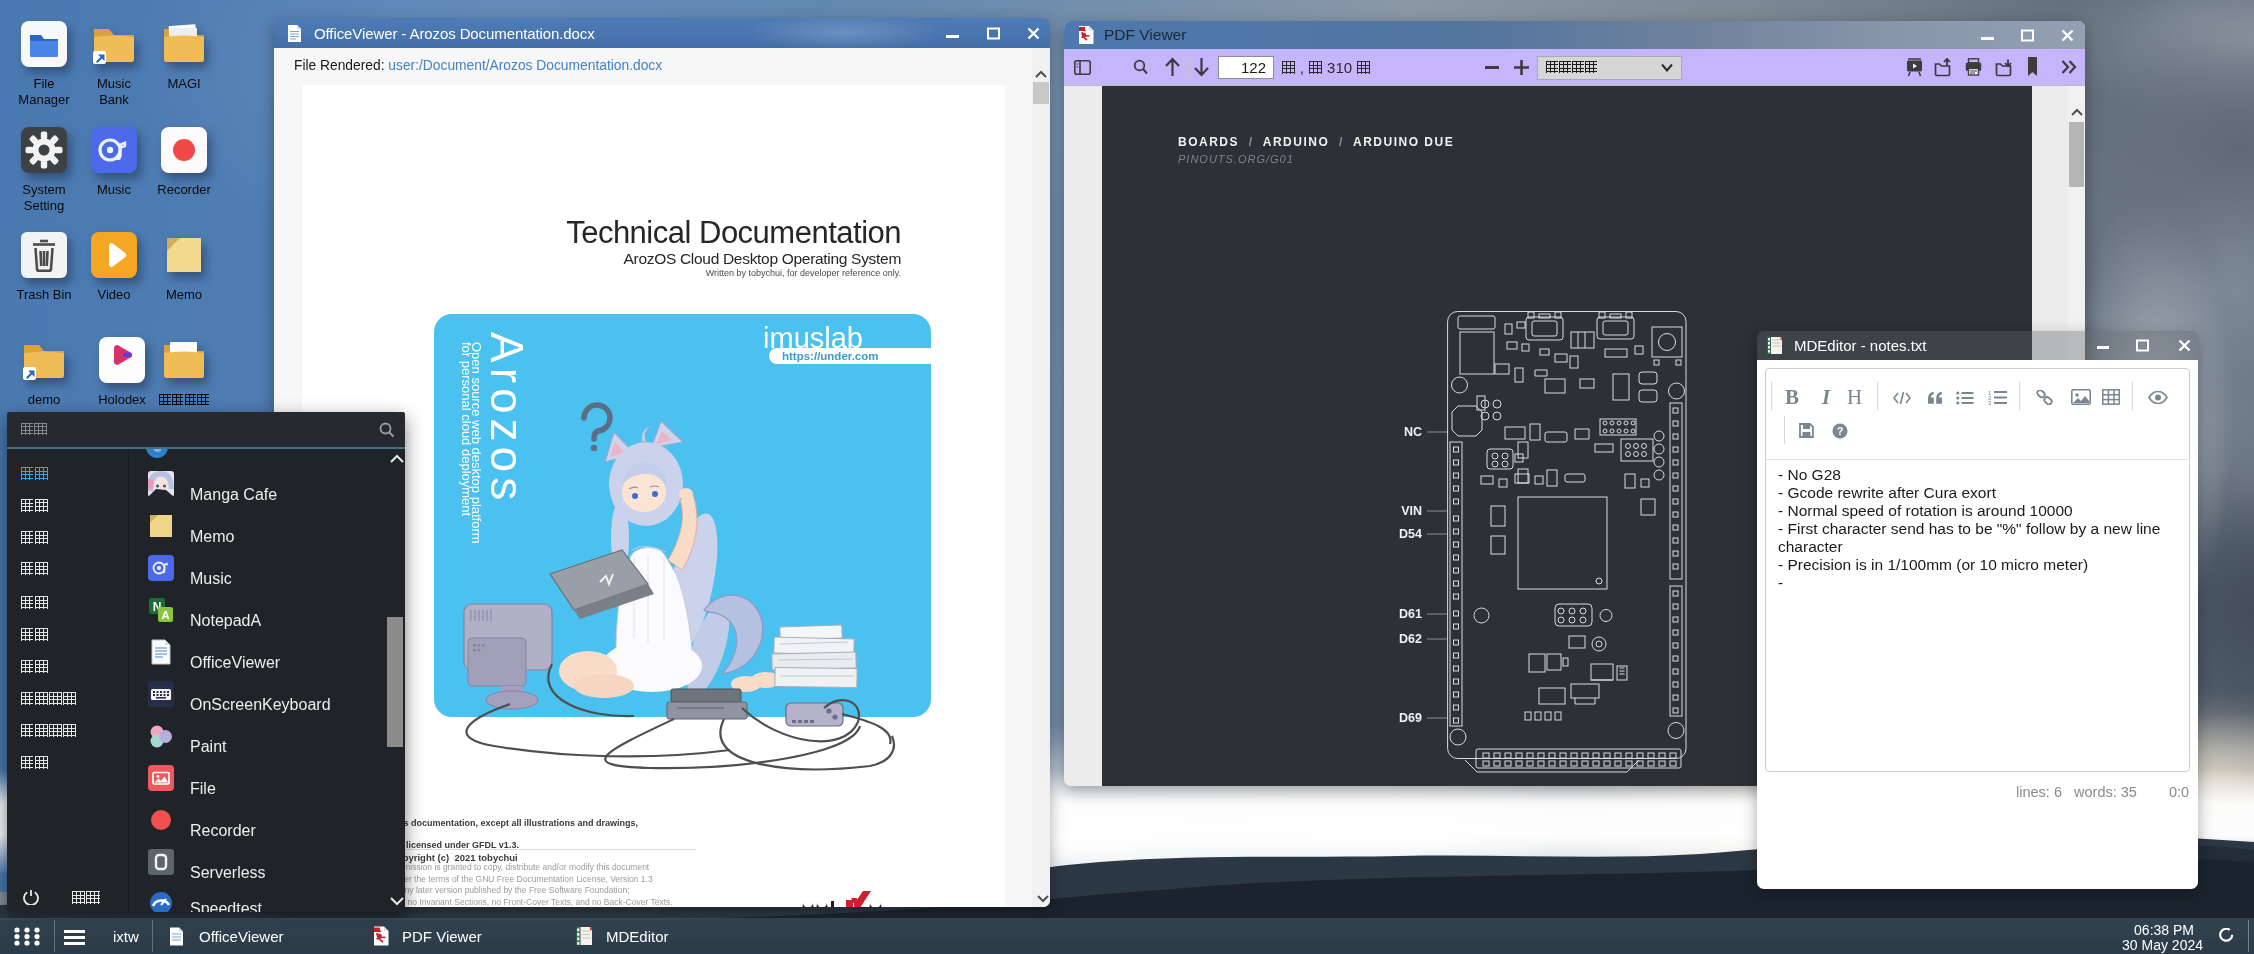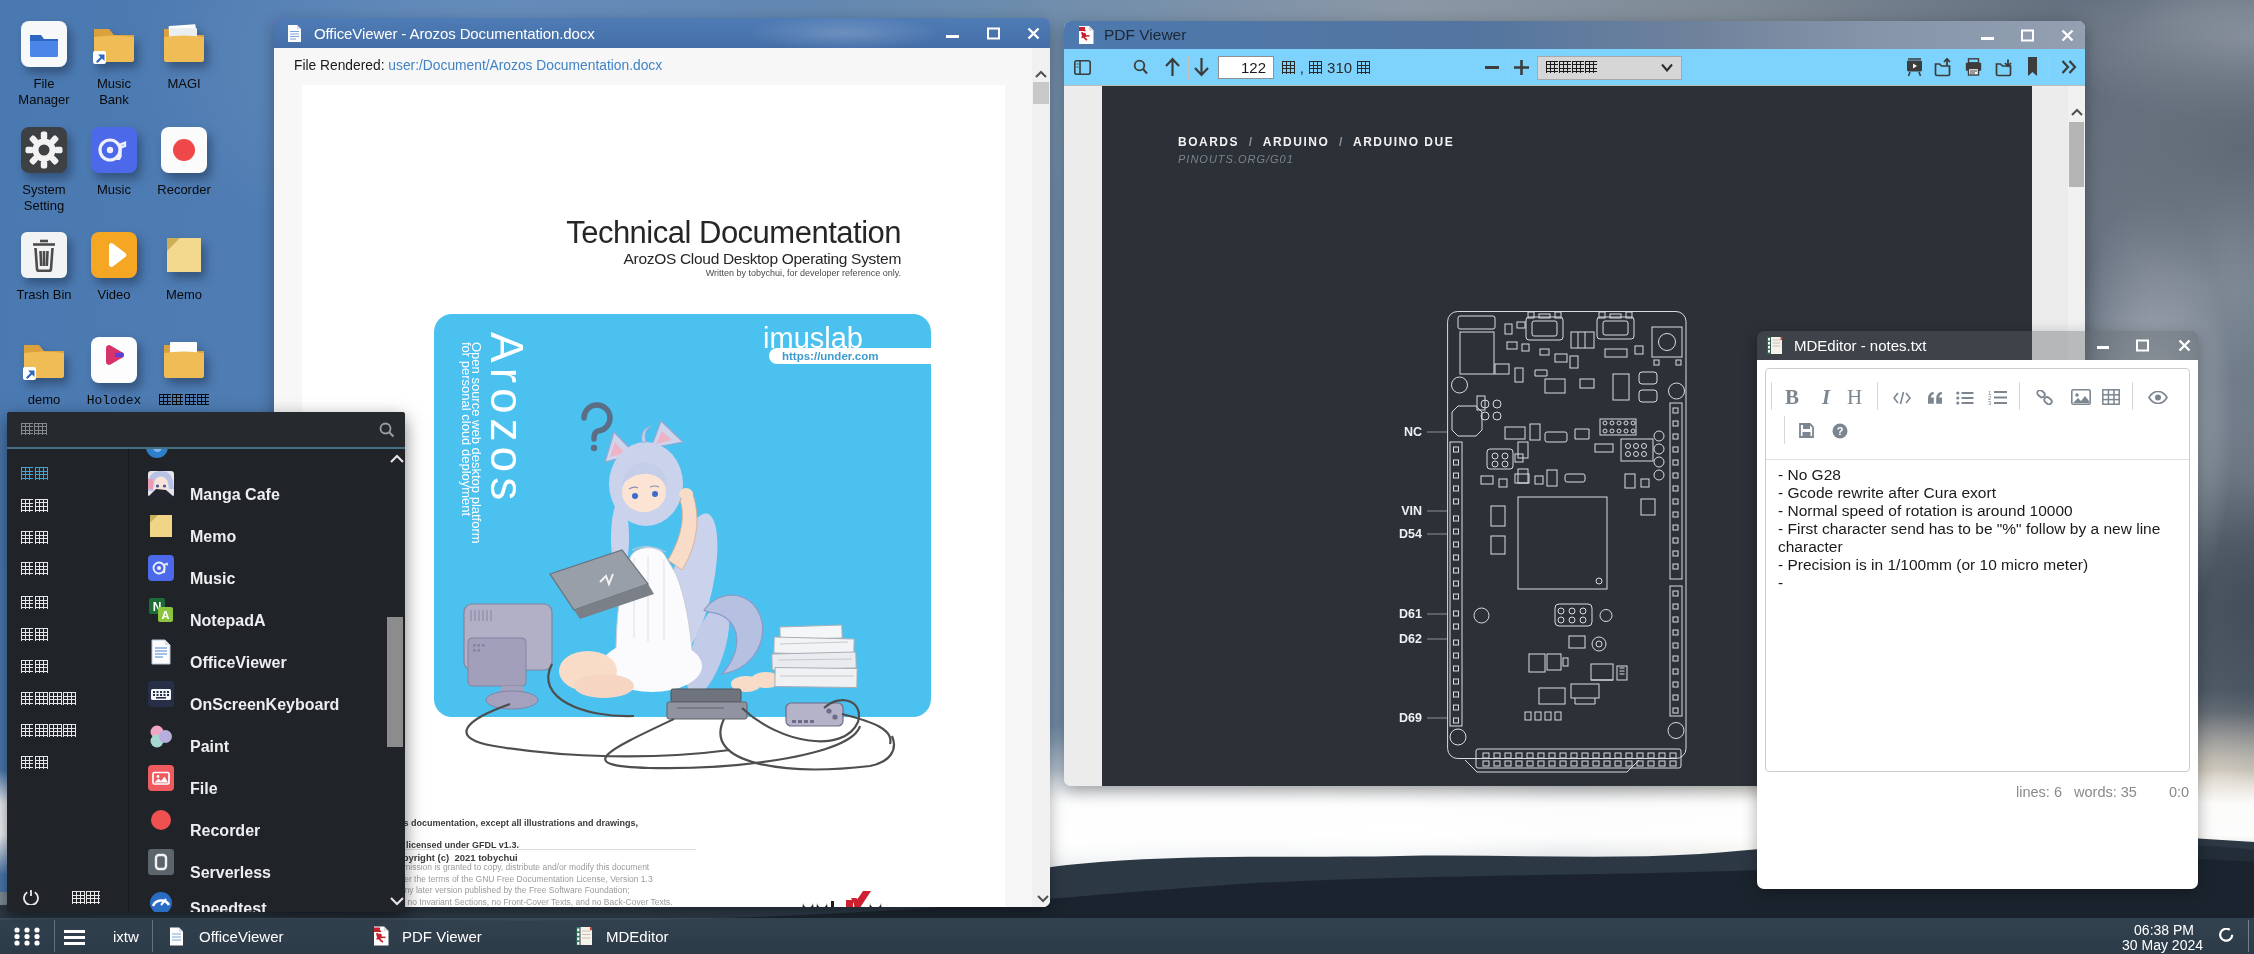--- a/index.html
+++ b/index.html
@@ -162,21 +162,21 @@
 
   <div class="dicon" style="left:10px;top:336px;">
     <svg width="48" height="48" viewBox="0 0 48 48">
         <path d="M4,9 h15 l5,6 h20 v24 a3,3 0 0 1 -3,3 h-34 a3,3 0 0 1 -3,-3 z" fill="#daa13d"></path>
         <path d="M4,17 q20,-3 40,0 v22 a3,3 0 0 1 -3,3 h-34 a3,3 0 0 1 -3,-3 z" fill="#f0bc55"></path>
         <rect x="3" y="31" width="13" height="13" rx="2" fill="#fff"></rect>
         <path d="M6,41.5 l4.5,-4.5 -2.5,-2.5 h6.5 v6.5 l-2.5,-2.5 -4.5,4.5 z" fill="#2f66c0"></path>
       </svg>
     <div class="lbl">demo</div>
   </div>
-  <div class="dicon" style="left:80px;top:336px;font-family:Liberation Mono, monospace;">
+  <div class="dicon" style="left:88px;top:336px;">
     <svg width="48" height="48" viewBox="0 0 48 48">
         <rect x="1" y="1" width="46" height="46" rx="8" fill="#fdfdfd"></rect>
         <path d="M16,12 a3,3 0 0 1 4.5,-2.6 l12,7 a3,3 0 0 1 0,5.2 l-12,7 a3,3 0 0 1 -4.5,-2.6 z" fill="#d6336c"></path>
         <path d="M25,17 l7.5,-0.6 a3,3 0 0 1 0,5.2 l-7.5,-0.8 z" fill="#5c3fd6"></path>
       </svg>
     <div class="lbl">Holodex</div>
   </div>
   <div class="dicon" style="left:150px;top:336px;">
     <svg width="48" height="48" viewBox="0 0 48 48">
         <path d="M4,9 h15 l5,6 h20 v24 a3,3 0 0 1 -3,3 h-34 a3,3 0 0 1 -3,-3 z" fill="#daa13d"></path>
@@ -363,21 +363,21 @@
       </svg>
     <div class="abs" style="left:40px;top:5px;font-size:15.5px;color:#1d2736;">PDF Viewer</div>
     <div class="abs" style="left:917px;top:16px;width:13px;height:3px;background:#fff;"></div>
     <svg class="abs" style="left:957px;top:8px;" width="13" height="13" viewBox="0 0 13 13">
         <rect x="1" y="1.5" width="11" height="10" fill="none" stroke="#fff" stroke-width="2"></rect>
       </svg>
     <svg class="abs" style="left:997px;top:8px;" width="13" height="13" viewBox="0 0 13 13">
         <path d="M1.5,1.5 L11.5,11.5 M11.5,1.5 L1.5,11.5" stroke="#fff" stroke-width="2.4"></path>
       </svg>
   </div>
-  <div class="abs" id="pdf-toolbar" style="left:0;top:28px;width:1021px;height:37px;background:#7dd3fc;border-bottom:1px solid #bbb;">
+  <div class="abs" id="pdf-toolbar" style="left:0;top:28px;width:1021px;height:37px;background:#c4b5fd;border-bottom:1px solid #bbb;">
     <svg class="abs" style="left:10px;top:11px;" width="17" height="15" viewBox="0 0 17 15">
         <rect x="0.8" y="0.8" width="15.4" height="13.4" rx="2" fill="none" stroke="#3c3c3c" stroke-width="1.6"></rect>
         <line x1="6" y1="1" x2="6" y2="14" stroke="#3c3c3c" stroke-width="1.6"></line>
         <line x1="2.5" y1="4" x2="4.5" y2="4" stroke="#3c3c3c" stroke-width="1"></line>
         <line x1="2.5" y1="7" x2="4.5" y2="7" stroke="#3c3c3c" stroke-width="1"></line>
       </svg>
     <svg class="abs" style="left:69px;top:10px;" width="15" height="16" viewBox="0 0 15 16">
         <circle cx="6.5" cy="6.5" r="4.8" fill="none" stroke="#3c3c3c" stroke-width="1.8"></circle>
         <line x1="10" y1="10" x2="14" y2="14.5" stroke="#3c3c3c" stroke-width="2"></line>
       </svg>
@@ -800,21 +800,21 @@
   <div class="abs" style="left:13px;top:86px;font-size:14.5px;color:#e4e6e8;"><span class="cjk"></span><span class="cjk"></span></div>
   <div class="abs" style="left:13px;top:118px;font-size:14.5px;color:#e4e6e8;"><span class="cjk"></span><span class="cjk"></span></div>
   <div class="abs" style="left:13px;top:149px;font-size:14.5px;color:#e4e6e8;"><span class="cjk"></span><span class="cjk"></span></div>
   <div class="abs" style="left:13px;top:183px;font-size:14.5px;color:#e4e6e8;"><span class="cjk"></span><span class="cjk"></span></div>
   <div class="abs" style="left:13px;top:215px;font-size:14.5px;color:#e4e6e8;"><span class="cjk"></span><span class="cjk"></span></div>
   <div class="abs" style="left:13px;top:247px;font-size:14.5px;color:#e4e6e8;"><span class="cjk"></span><span class="cjk"></span></div>
   <div class="abs" style="left:13px;top:279px;font-size:14.5px;color:#e4e6e8;"><span class="cjk"></span><span class="cjk"></span><span class="cjk"></span><span class="cjk"></span></div>
   <div class="abs" style="left:13px;top:311px;font-size:14.5px;color:#e4e6e8;"><span class="cjk"></span><span class="cjk"></span><span class="cjk"></span><span class="cjk"></span></div>
   <div class="abs" style="left:13px;top:343px;font-size:14.5px;color:#e4e6e8;"><span class="cjk"></span><span class="cjk"></span></div>
 
-  <style>.approw{position:absolute;left:141px;} .applbl{position:absolute;left:183px;font-size:16px;color:#eceef0;font-weight:bold;}</style>
+  <style>.approw{position:absolute;left:141px;} .applbl{position:absolute;left:183px;font-size:16px;color:#eceef0;}</style>
   <svg class="approw" style="top:59px;" width="26" height="26" viewBox="0 0 26 26">
       <rect width="26" height="26" rx="3" fill="#e8e4ee"></rect>
       <path d="M0,10 C2,2 8,0 13,0 C19,0 24,3 25,11 L26,18 H21 L20,12 L6,13 L5,20 H0 z" fill="#b7c2e4"></path>
       <path d="M6,13 a7,7 0 0 1 14,-1 l-1,8 h-12 z" fill="#f8e3da"></path>
       <circle cx="9.5" cy="15" r="1.6" fill="#3c5a94"></circle>
       <circle cx="16.5" cy="15" r="1.6" fill="#3c5a94"></circle>
       <path d="M0,26 L8,18 L18,19 L26,26 z" fill="#23242e"></path>
       <rect x="0" y="8" width="5" height="10" fill="#e89cb8"></rect>
     </svg>
   <div class="applbl" style="top:74px;">Manga Cafe</div>

